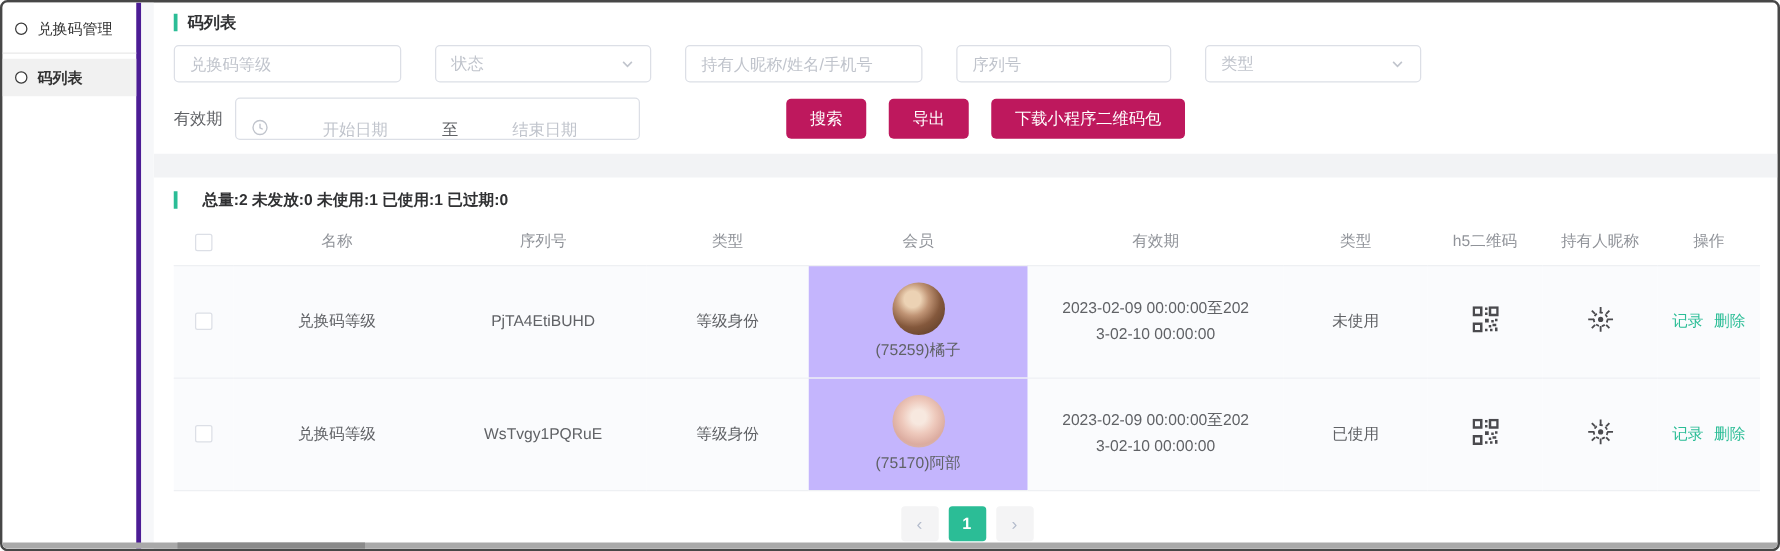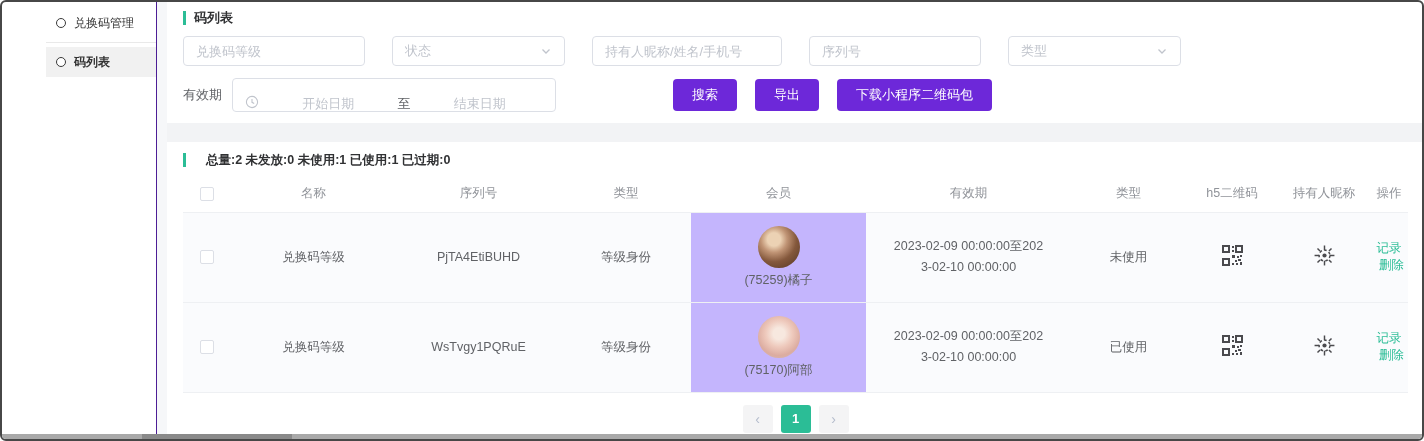--- a/index.html
+++ b/index.html
@@ -13,24 +13,23 @@
     width: 1424px; height: 441px;
     border: 2px solid #474747;
     border-radius: 6px;
     background: #fff;
     overflow: hidden;
     display: flex;
   }
   
   .sidebar {
     width: 111px; flex: 0 0 111px;
-    border-right: 1px solid #4c1d95;
+    border-right: 4px solid #4c1d95;
     background: #fff;
     padding-top: 6px;
-    margin-left: 44px;
   }
   .side-item {
     display: flex; align-items: center; gap: 8px;
     height: 30px; padding: 0 10px;
     font-size: 12px; color: #333;
     cursor: pointer;
     white-space: nowrap;
   }
   .side-item.active { background: #f1f1f1; font-weight: bold; }
   .circle-icon {
@@ -85,21 +84,21 @@
   .date-range {
     width: 324px; height: 34px;
     display: flex; align-items: flex-start;
     padding: 16px 12px; gap: 6px;
     cursor: pointer;
   }
   .date-range .ph { color: #c0c4cc; font-size: 13px; flex: 1; text-align: center; }
   .date-range .sep { color: #606266; font-size: 13px; text-align: center; }
   .btn {
     height: 32px; border: none; border-radius: 4px;
-    background: #6d28d9; color: #fff;
+    background: #be185d; color: #fff;
     font-size: 13px; padding: 0 19px;
     cursor: pointer;
     font-family: inherit;
     white-space: nowrap;
   }
   .btn + .btn { margin-left: 18px; }
   .btn-search { margin-left: 117px; }
   
   .gray-band { margin: 11px -14px 0 -16px; height: 19px; background: #f2f3f5; }
   

